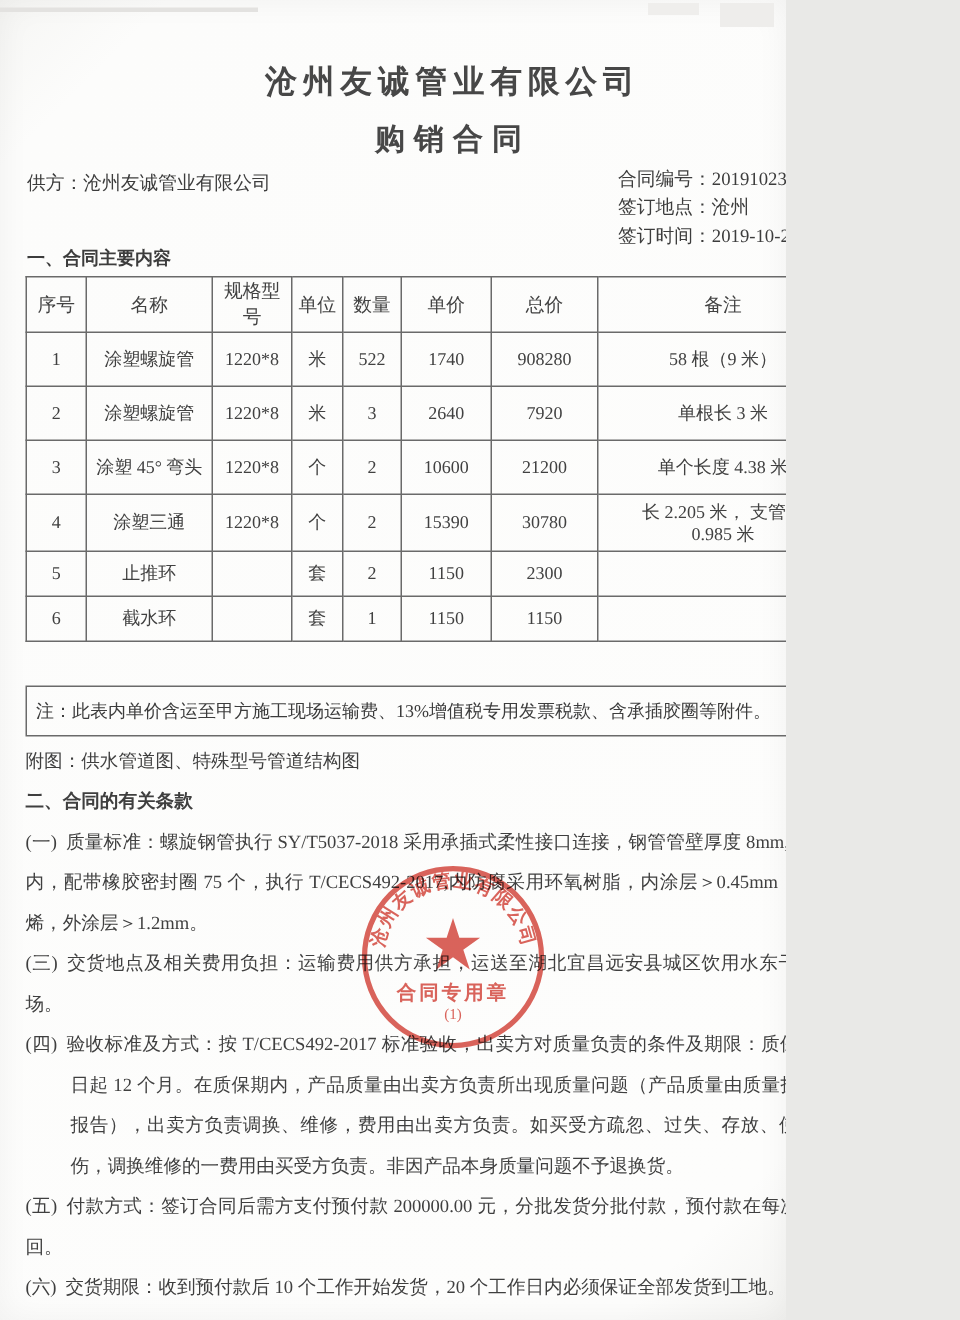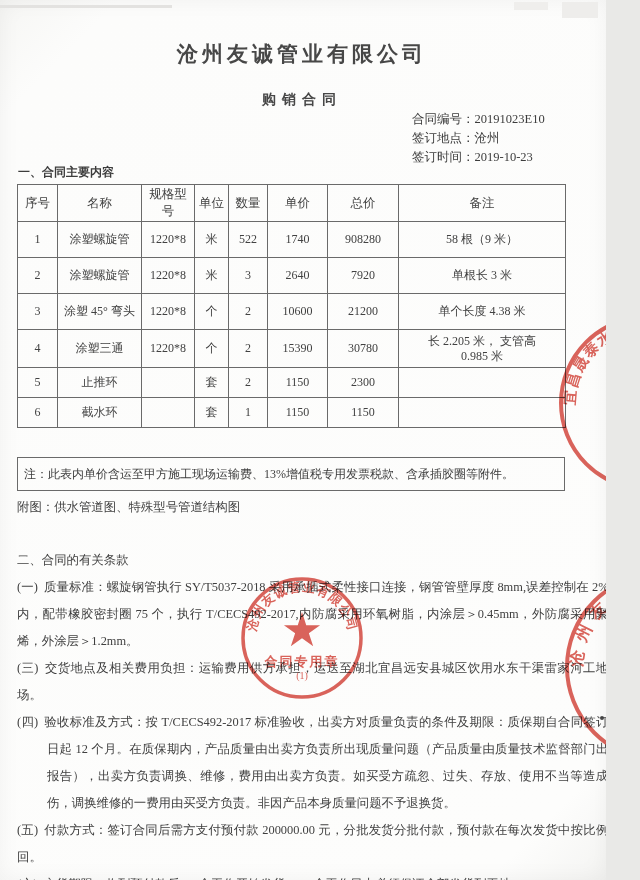--- a/index.html
+++ b/index.html
@@ -4,39 +4,39 @@
 <style>
   html,body{margin:0;padding:0;}
   body{
     width:640px;height:880px;
     background:#e9e9e7;
     font-family:"Liberation Serif","DejaVu Serif",serif;
     color:#3c3c3c;
     overflow:hidden;
   }
   .page{
-    position:relative;width:606px;height:880px;
+    position:relative;width:524px;height:880px;
     background:linear-gradient(135deg,#f6f6f4 0%,#fcfcfb 8%,#fdfdfc 92%,#f4f4f2 100%);
     box-shadow:inset 0 0 22px rgba(0,0,0,0.05);
     overflow:hidden;
   }
   
   .artifact{position:absolute;background:#d9d9d7;}
   .art-topline{left:0;top:5px;width:172px;height:3px;background:#e3e2e0;}
   .art-tr1{right:58px;top:2px;width:34px;height:8px;background:#efeeec;}
   .art-tr2{right:8px;top:2px;width:36px;height:16px;background:#eeedeb;}
   .art-speck{left:600px;top:716px;width:4px;height:4px;border-radius:50%;background:#4a4a4a;}
 
   .title{
     position:absolute;left:0;top:40px;width:604px;
     text-align:center;font-size:21px;font-weight:600;letter-spacing:4px;color:#474747;
   }
   .subtitle{
-    position:absolute;left:0;top:91px;width:604px;
-    text-align:center;font-size:14px;font-weight:600;letter-spacing:6px;color:#474747;
+    position:absolute;left:0;top:79px;width:604px;
+    text-align:center;font-size:20px;font-weight:600;letter-spacing:6px;color:#474747;
   }
   .meta-line{position:absolute;font-size:12.5px;white-space:nowrap;}
   .meta-supplier{left:18px;top:114px;}
   .meta-buyer{left:18px;top:147px;}
   .meta-right{position:absolute;left:412px;top:110px;font-size:12.5px;line-height:19px;}
   .meta-right div{white-space:nowrap;}
 
   .sec1{position:absolute;left:18px;top:164px;font-size:12px;font-weight:700;}
 
   table.items{
@@ -55,21 +55,21 @@
   .note-box{
     position:absolute;left:17px;top:457px;width:548px;
     border:1px solid #6a6a6a;
     font-size:12px;line-height:16px;padding:8px 6px;box-sizing:border-box;
   }
   .flow{
     position:absolute;left:17px;top:494px;width:604px;
     font-size:12.4px;line-height:27px;text-align:justify;color:#3f3f3f;
   }
   .attach{white-space:nowrap;}
-  .sec2{font-weight:400;margin-top:26px;}
+  .sec2{font-weight:700;}
   .term{margin:0;}
   .term.hang{padding-left:30px;text-indent:-30px;}
   .term-num{margin-right:6px;}
 
   
   .stamp{position:absolute;pointer-events:none;opacity:0.85;mix-blend-mode:multiply;}
   .stamp svg{display:block;}
 </style>
 </head>
 <body>
@@ -77,20 +77,21 @@
 <div class="page">
 
   <div class="artifact art-topline"></div>
   <div class="artifact art-tr1"></div>
   <div class="artifact art-tr2"></div>
   <div class="artifact art-speck"></div>
 
   <div class="title">沧州友诚管业有限公司</div>
   <div class="subtitle">购销合同</div>
 
+  <div class="meta-line meta-supplier"><span>供方：</span><span>沧州友诚管业有限公司</span></div>
 
   <div class="meta-right">
     <div><span>合同编号：</span><span>20191023E10</span></div>
     <div><span>签订地点：</span><span>沧州</span></div>
     <div><span>签订时间：</span><span>2019-10-23</span></div>
   </div>
 
   <div class="sec1">一、合同主要内容</div>
 
   <table class="items">

